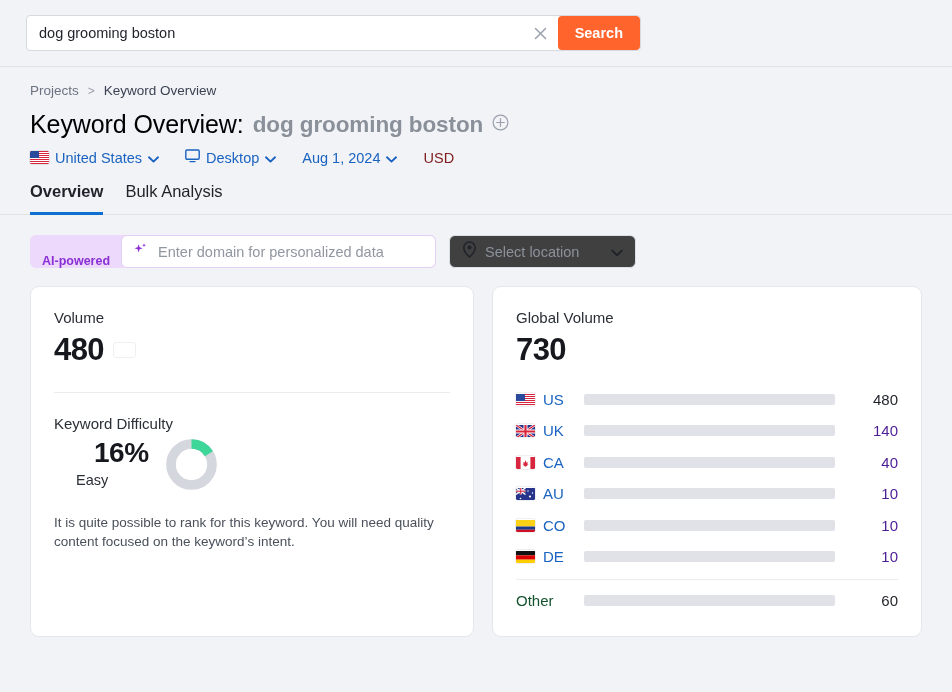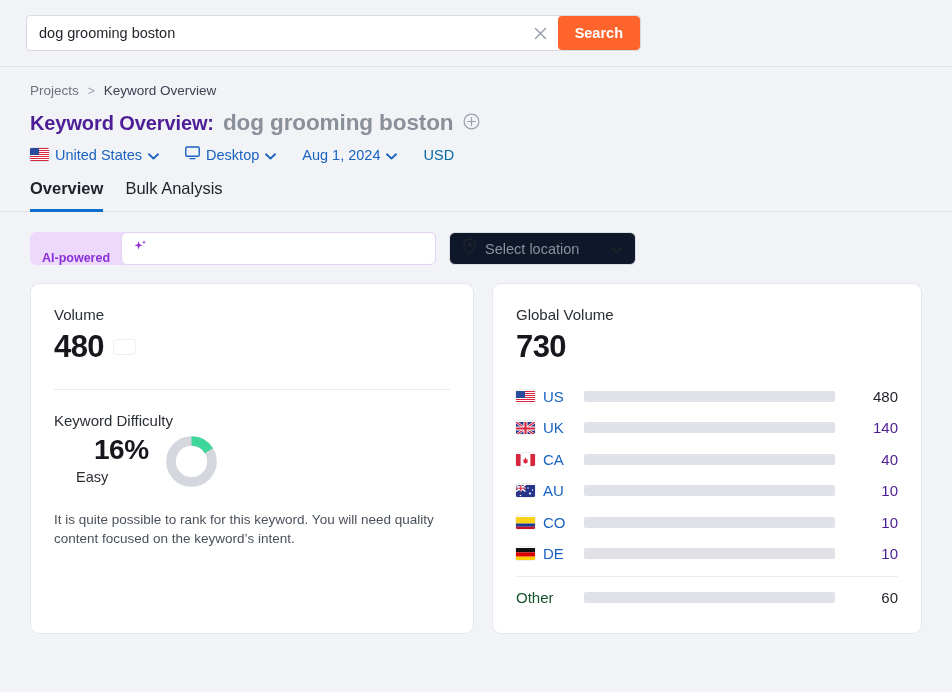--- a/index.html
+++ b/index.html
@@ -76,40 +76,40 @@
   }
   .breadcrumb .crumb-link { color: #6b7280; cursor: pointer; }
   .breadcrumb .sep { color: #9aa1ad; font-size: 12px; }
   .breadcrumb .crumb-current { color: #3b4252; }
 
   .title-row {
     display: flex; align-items: center; gap: 9px;
     margin-bottom: 10px;
   }
   .title-main {
-    font-size: 20px; font-weight: bold; color: #4c1d95;
+    font-size: 25px; font-weight: normal; color: #000000;
     letter-spacing: -0.1px;
   }
   .title-kw {
     font-size: 22.5px; font-weight: bold; color: #8a9099;
     letter-spacing: -0.1px;
   }
   .plus-icon { display: block; cursor: pointer; }
 
   .meta-row {
     display: flex; align-items: center;
     font-size: 14.5px;
     margin-bottom: 16px;
   }
   .meta-item {
     display: flex; align-items: center; gap: 6px;
     color: #1a63c0; cursor: pointer;
     margin-right: 26px;
   }
-  .meta-item.plain { color: #0369a1; cursor: default; margin-right: 8px; }
+  .meta-item.plain { color: #7f1d1d; cursor: default; margin-right: 8px; }
   .flag {
     display: inline-block;
     width: 19px; height: 13px;
     border-radius: 1.5px;
     overflow: hidden;
     position: relative;
     flex: none;
     box-shadow: 0 0 0 0.5px rgba(0,0,0,.13);
   }
   .chev { display: block; }
@@ -159,21 +159,21 @@
   }
   .ai-field input {
     border: none; outline: none; background: transparent;
     font-size: 14.5px; width: 100%;
     font-family: "Liberation Sans", sans-serif;
     color: #1f2229;
   }
   .ai-field input::placeholder { color: #9097a1; }
   .loc-select {
     display: flex; align-items: center; gap: 8px;
-    background: #0f172a;
+    background: #404040;
     border: 1px solid #dcdfe5;
     border-radius: 6px;
     height: 33px;
     padding: 0 12px;
     cursor: pointer;
   }
   .loc-text { font-size: 14.5px; color: #8b919b; }
 
   
   .cards {
@@ -335,20 +335,21 @@
 <div class="ai-row">
   <div class="ai-input-group">
     <span class="ai-badge">AI-powered</span>
     <div class="ai-field">
       <span>
         <svg width="15" height="15" viewBox="0 0 15 15" aria-hidden="true">
           <path d="M5.6 2.2 L6.6 5.3 L9.7 6.3 L6.6 7.3 L5.6 10.4 L4.6 7.3 L1.5 6.3 L4.6 5.3 Z" fill="#8b2fd6"></path>
           <path d="M11 1.2 L11.5 2.7 L13 3.2 L11.5 3.7 L11 5.2 L10.5 3.7 L9 3.2 L10.5 2.7 Z" fill="#8b2fd6"></path>
         </svg>
       </span>
+      <input placeholder="Enter domain for personalized data" value="" style="">
     </div>
   </div>
 
   <div class="loc-select">
     <span>
       <svg width="15" height="17" viewBox="0 0 15 17" aria-hidden="true">
         <path d="M7.5 1.1 C4.3 1.1 1.8 3.6 1.8 6.7 C1.8 10.8 7.5 16 7.5 16 C7.5 16 13.2 10.8 13.2 6.7 C13.2 3.6 10.7 1.1 7.5 1.1 Z" fill="none" stroke="#1f2229" stroke-width="1.5"></path>
         <circle cx="7.5" cy="6.6" r="2" fill="#1f2229"></circle>
       </svg>
     </span>

